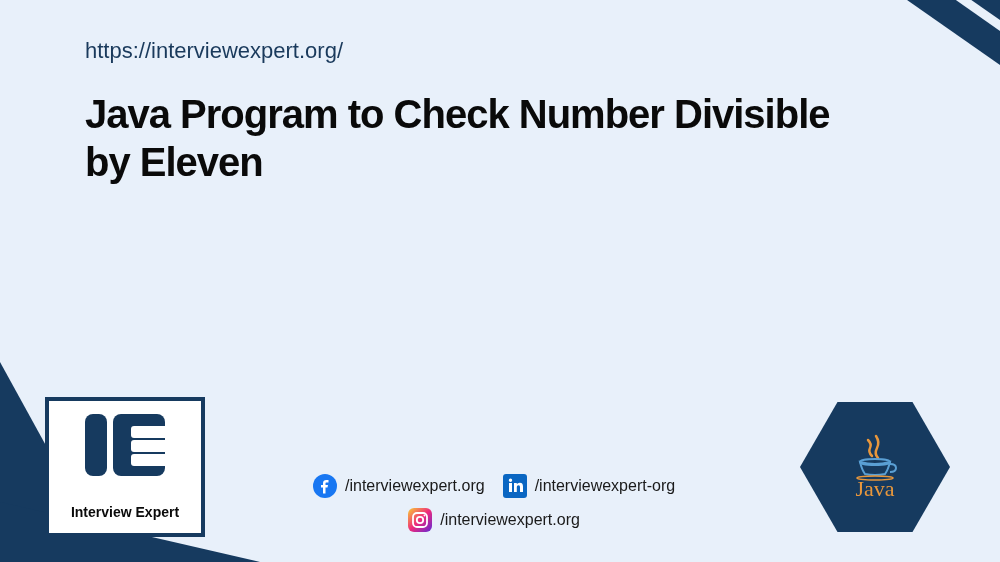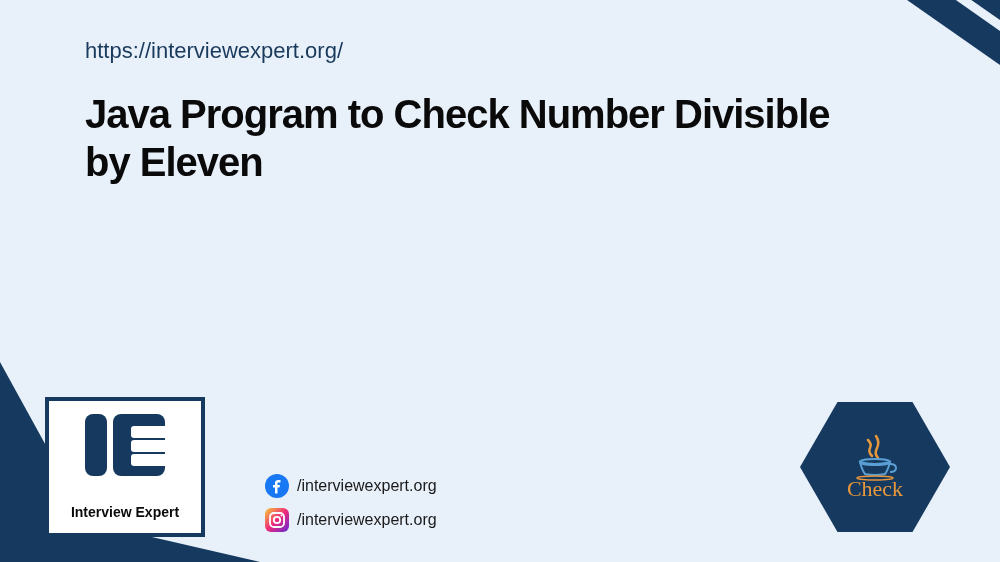--- a/index.html
+++ b/index.html
@@ -152,20 +152,21 @@
       left: 265px;
       display: flex;
       flex-direction: column;
       align-items: center;
       gap: 10px;
     }
     .social-row {
       display: flex;
       gap: 18px;
       align-items: center;
+      margin-left: 48px;
     }
     .social-item {
       display: flex;
       align-items: center;
       gap: 8px;
     }
     .social-icon {
       width: 24px;
       height: 24px;
       display: flex;
@@ -241,20 +242,29 @@
 <div class="socials">
   <div class="social-row">
     <div class="social-item">
       <span class="social-icon fb-icon">
         <svg viewBox="0 0 24 24">
             <circle cx="12" cy="12" r="12" fill="#1877f2"></circle>
             <path d="M13.5 8.5h2V6h-2.2c-2 0-3.3 1.2-3.3 3.2V11H8v2.5h2v6h2.5v-6h2l.5-2.5h-2.5V9.5c0-.6.3-1 1-1z" fill="#fff"></path>
           </svg>
       </span>
       <span class="social-text">/interviewexpert.org</span>
+    </div>
+    <div class="social-item">
+      <span class="social-icon li-icon">
+        <svg viewBox="0 0 24 24">
+            <rect width="24" height="24" rx="3" fill="#0a66c2"></rect>
+            <path d="M6 9h3v9H6V9zm1.5-4.5a1.7 1.7 0 110 3.4 1.7 1.7 0 010-3.4zM11 9h2.8v1.3c.5-.8 1.5-1.6 3-1.6 2.5 0 3.2 1.5 3.2 4v5.3h-3v-4.7c0-1.2-.4-2-1.5-2s-1.7.8-1.7 2v4.7h-2.8V9z" fill="#fff"></path>
+          </svg>
+      </span>
+      <span class="social-text">/interviewexpert-org</span>
     </div>
   </div>
   <div class="social-row">
     <div class="social-item">
       <span class="social-icon ig-icon">
         <svg viewBox="0 0 24 24">
             <defs>
               <linearGradient id="ig" x1="0" y1="0" x2="1" y2="1">
                 <stop offset="0" stop-color="#f9ce34"></stop>
                 <stop offset="0.5" stop-color="#ee2a7b"></stop>
@@ -277,15 +287,15 @@
     <div class="java-cup">
       <svg viewBox="0 0 50 50" width="50" height="50">
         <path d="M18 8 Q22 12 20 16 Q18 20 22 24" stroke="#e8973c" stroke-width="2.5" fill="none" stroke-linecap="round"></path>
         <path d="M26 4 Q30 10 27 16 Q24 22 28 26" stroke="#e8973c" stroke-width="2.5" fill="none" stroke-linecap="round"></path>
         <path d="M10 30 Q25 34 40 30 Q38 38 35 42 Q25 44 15 42 Q12 38 10 30 Z" fill="none" stroke="#5a9fd4" stroke-width="2"></path>
         <ellipse cx="25" cy="30" rx="15" ry="3" fill="none" stroke="#5a9fd4" stroke-width="2"></ellipse>
         <path d="M40 32 Q46 32 46 36 Q46 40 40 40" fill="none" stroke="#5a9fd4" stroke-width="2"></path>
         <ellipse cx="25" cy="46" rx="18" ry="2" fill="none" stroke="#e8973c" stroke-width="1.5"></ellipse>
       </svg>
     </div>
-    <div class="java-text">Check</div>
+    <div class="java-text">Java</div>
   </div>
 </div>
 
 </body></html>

